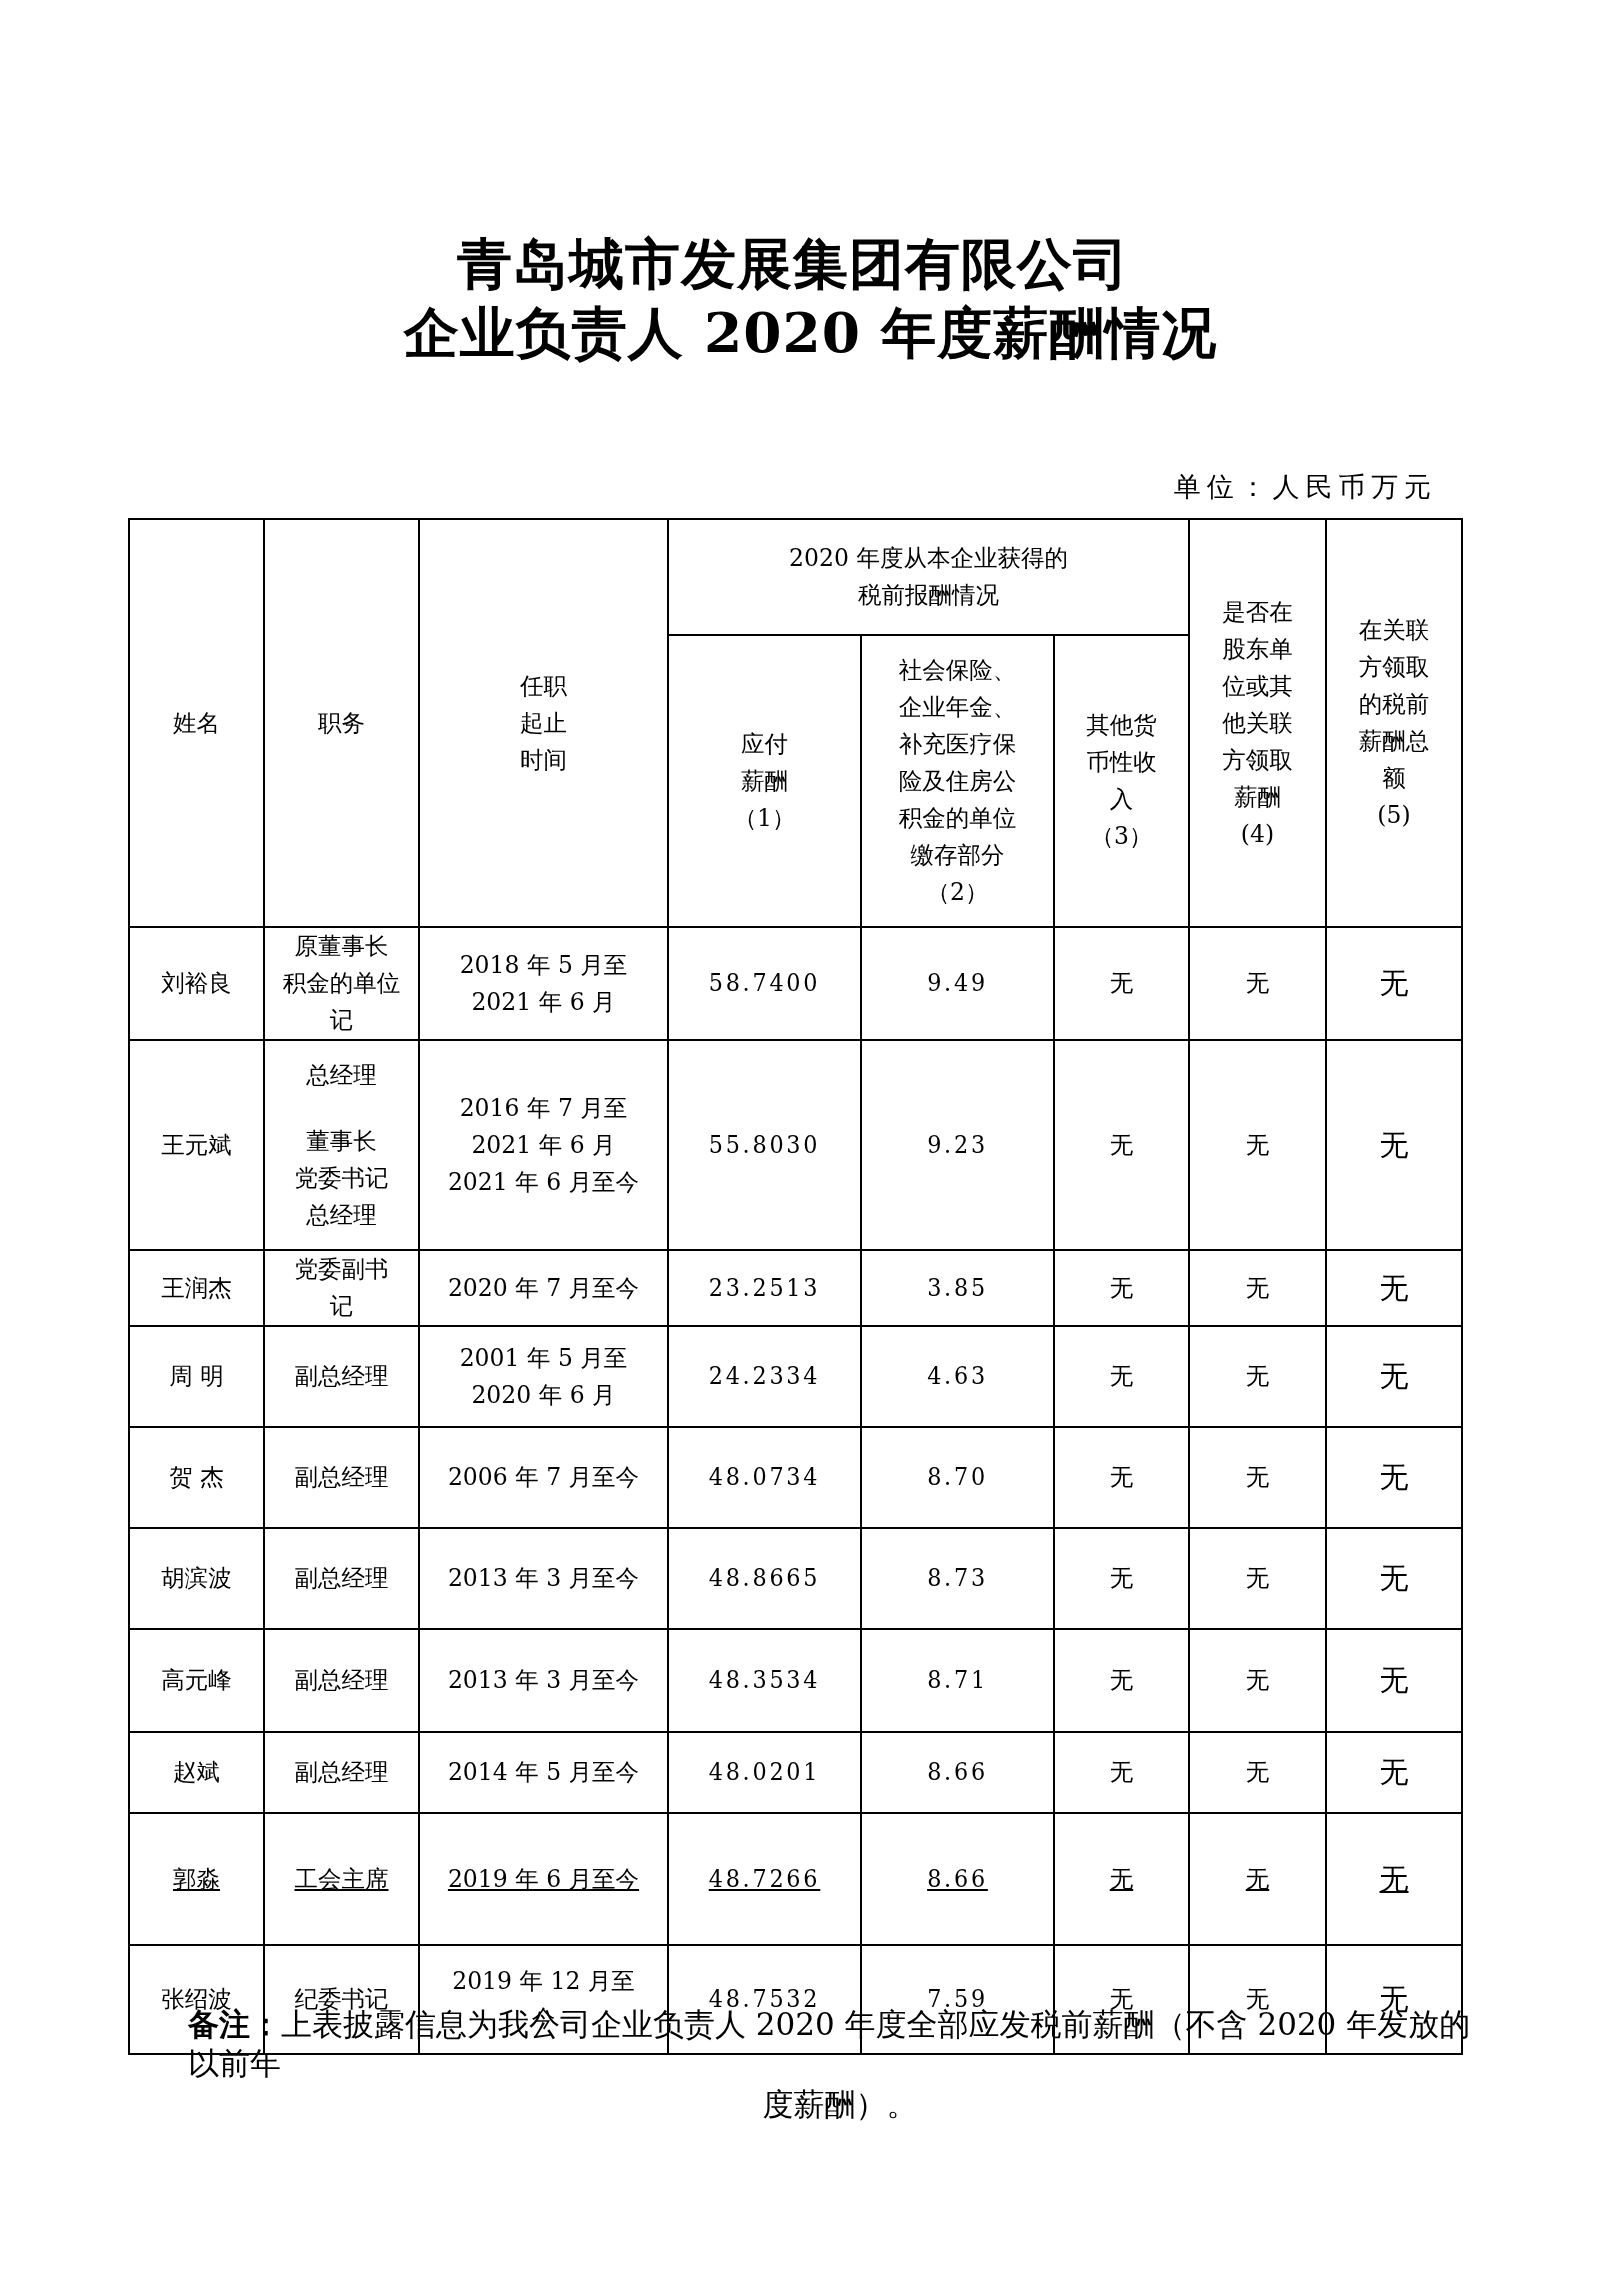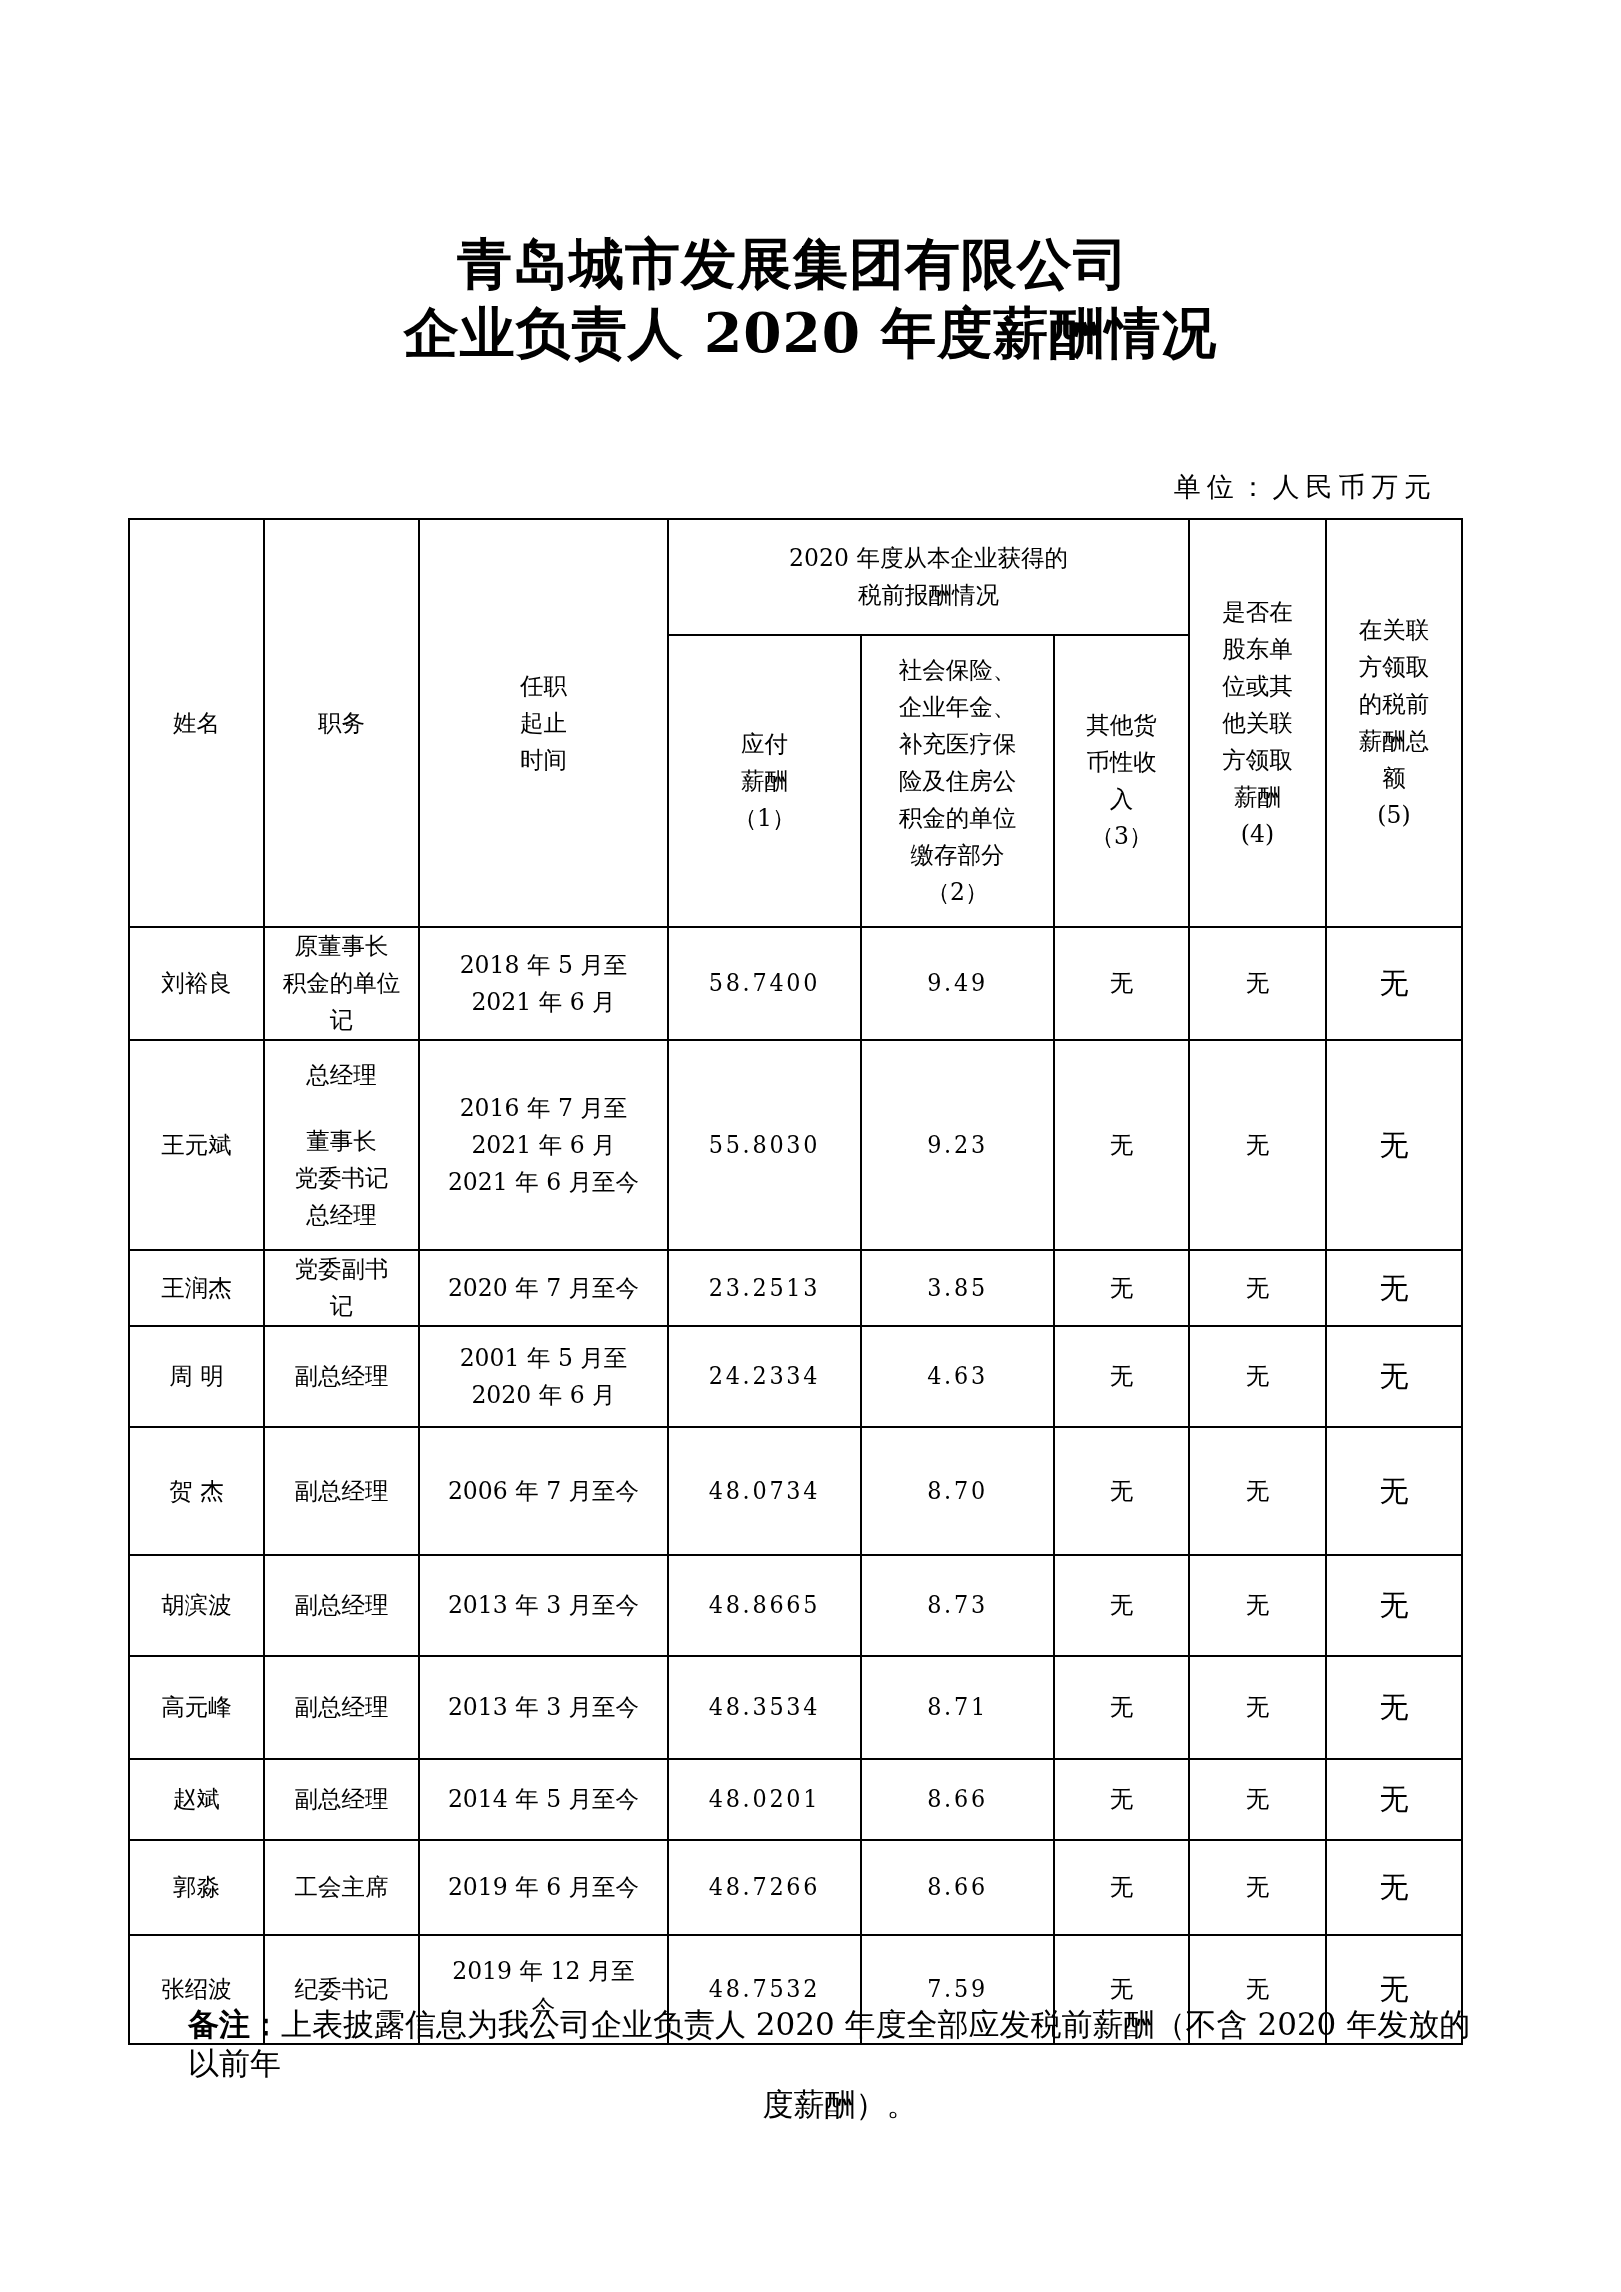--- a/index.html
+++ b/index.html
@@ -162,21 +162,21 @@
         <td class="stack">
           <span>2001 年 5 月至</span>
           <span>2020 年 6 月</span>
         </td>
         <td class="num">24.2334</td>
         <td class="num">4.63</td>
         <td class="none">无</td>
         <td class="none">无</td>
         <td class="none small">无</td>
       </tr>
-      <tr style="height: 128px; border-radius: 32px;">
+      <tr style="height: 101px; border-radius: 32px;">
         <td>贺 杰</td>
         <td class="stack">
           <span>副总经理</span>
         </td>
         <td class="stack">
           <span>2006 年 7 月至今</span>
         </td>
         <td class="num">48.0734</td>
         <td class="num">8.70</td>
         <td class="none">无</td>
@@ -218,21 +218,21 @@
         </td>
         <td class="stack">
           <span>2014 年 5 月至今</span>
         </td>
         <td class="num">48.0201</td>
         <td class="num">8.66</td>
         <td class="none">无</td>
         <td class="none">无</td>
         <td class="none small">无</td>
       </tr>
-      <tr style="height: 95px;">
+      <tr style="height: 132px; text-decoration: underline;">
         <td>郭淼</td>
         <td class="stack">
           <span>工会主席</span>
         </td>
         <td class="stack">
           <span>2019 年 6 月至今</span>
         </td>
         <td class="num">48.7266</td>
         <td class="num">8.66</td>
         <td class="none">无</td>

